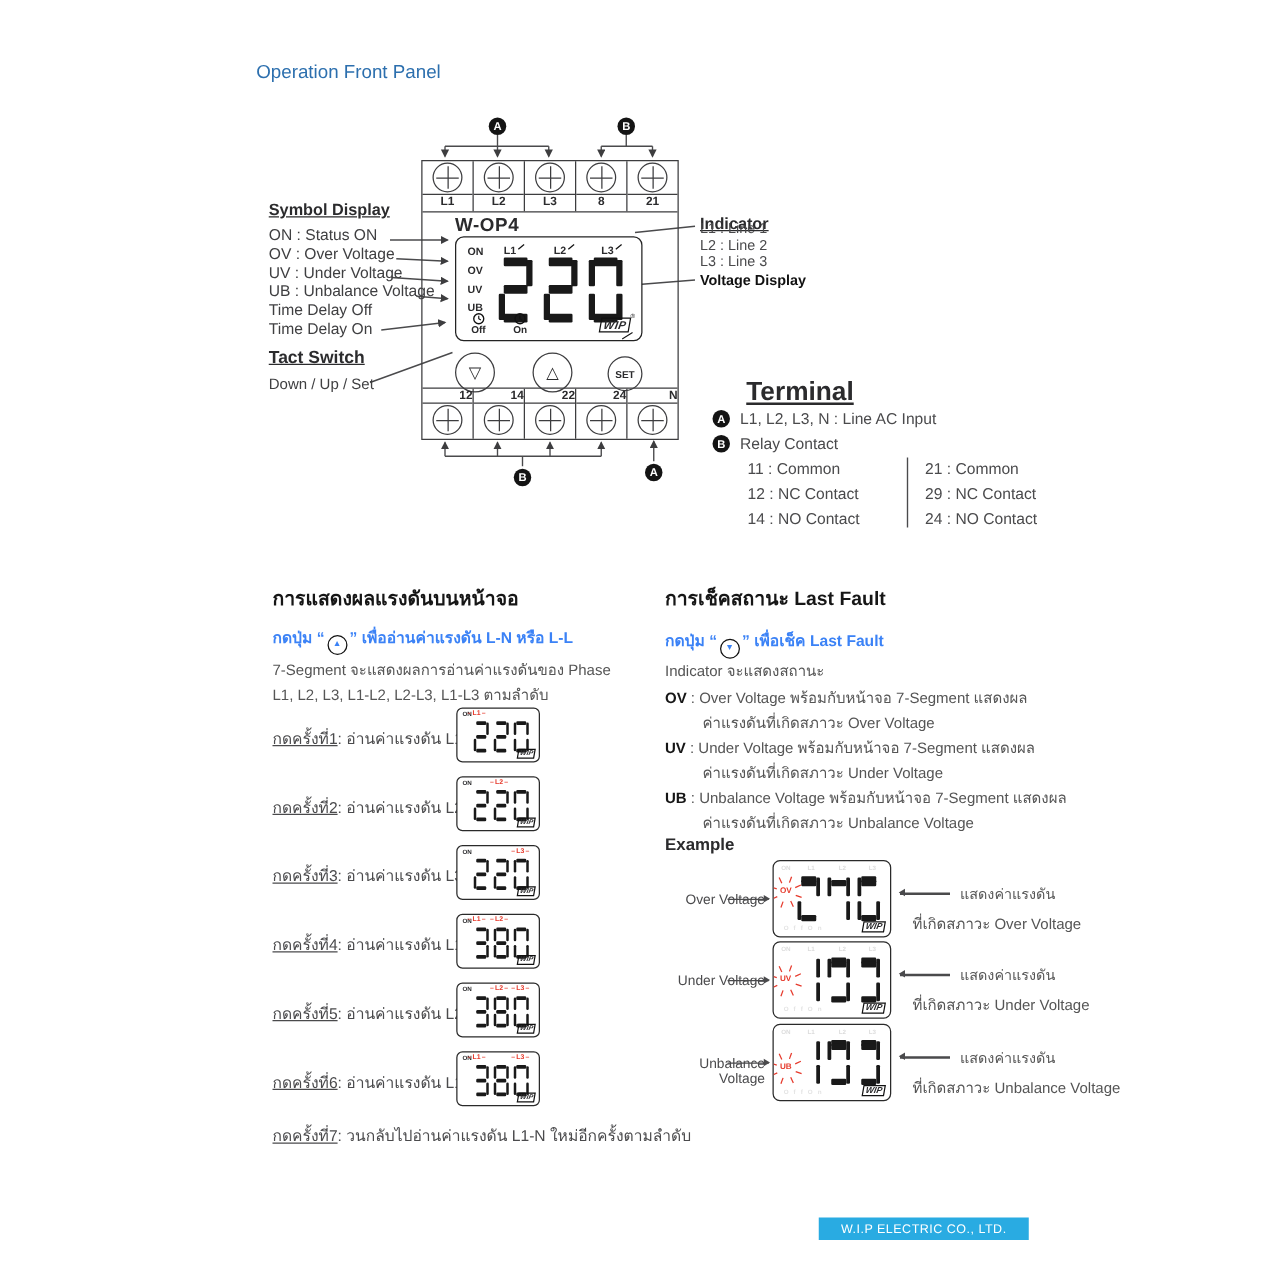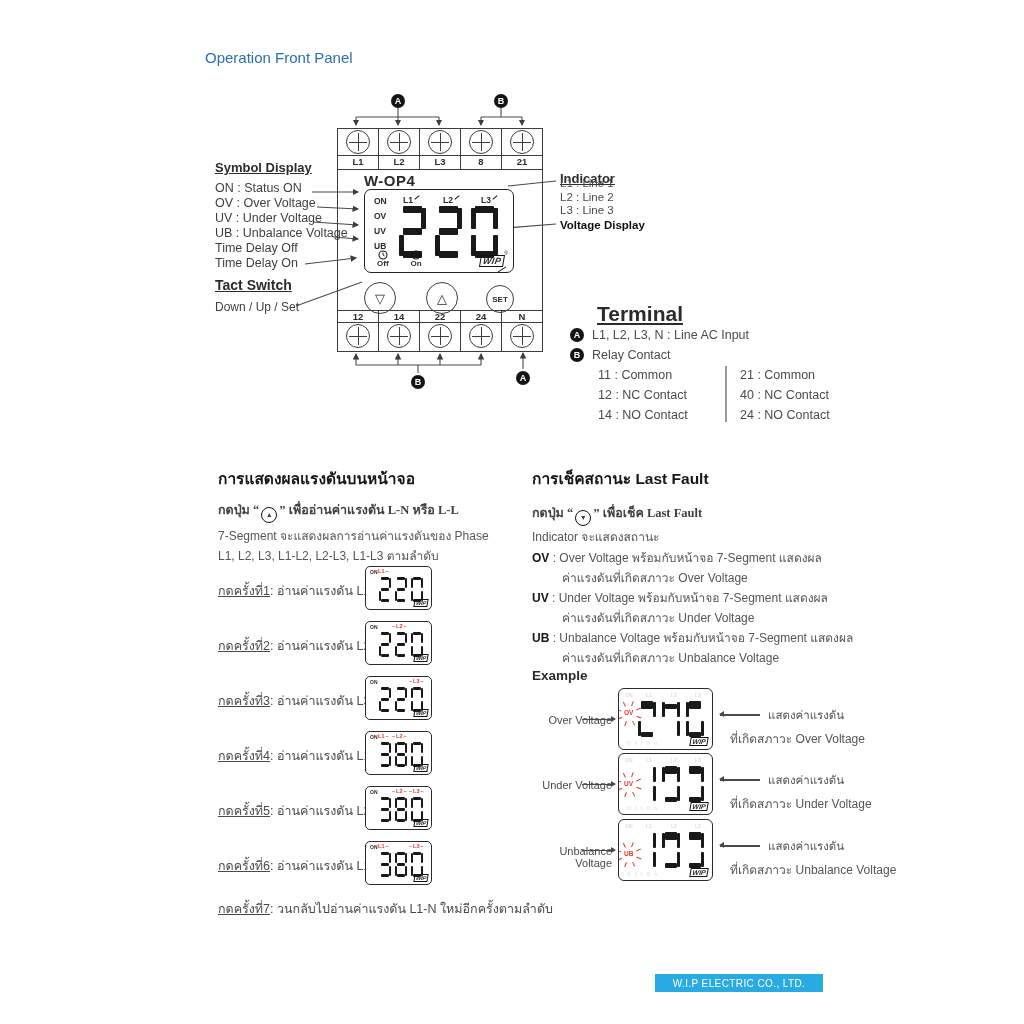--- a/index.html
+++ b/index.html
@@ -20,21 +20,21 @@
          font-size:9px;font-weight:700;display:flex;align-items:center;justify-content:center;}
   
   .device{left:337px;top:128px;width:206px;height:224px;border:1.4px solid var(--ink);box-sizing:border-box;}
   .tblock,.bblock{display:flex;width:100%;box-sizing:border-box;}
   .tblock{height:41px;border-bottom:1.2px solid var(--ink);}
   .bblock{height:41px;border-top:1.2px solid var(--ink);position:absolute;bottom:0;left:0;}
   .cell{flex:1;border-right:1px solid var(--ink);display:flex;flex-direction:column;align-items:center;box-sizing:border-box;}
   .cell:last-child{border-right:none;}
   .cell .tl{font-size:9.5px;font-weight:700;width:100%;text-align:center;box-sizing:border-box;}
   .tblock .tl{border-top:1.1px solid var(--ink);}
-  .bblock .tl{border-bottom:1.1px solid var(--ink);}
+  .bblock .tl{border-bottom:1.1px solid var(--ink);text-align:right;}
   .screw{width:22px;height:22px;border:1.4px solid var(--ink);border-radius:50%;position:relative;margin:1px 0;flex:none;}
   .screw::before{content:"";position:absolute;left:8%;right:8%;top:50%;height:1.2px;background:var(--ink);}
   .screw::after{content:"";position:absolute;top:8%;bottom:8%;left:50%;width:1.2px;background:var(--ink);}
   .face{position:relative;height:140px;}
   .model{left:26px;top:2px;font-size:15px;font-weight:800;letter-spacing:.5px;}
   .lcd{left:26px;top:19px;width:150px;height:84px;border:1.7px solid #232323;border-radius:7px;background:#fff;box-sizing:border-box;}
   .lcd .sym{position:absolute;left:9px;font-size:8.5px;font-weight:700;}
   .lcd .lline{position:absolute;top:5px;font-size:8.5px;font-weight:700;}
   .lcd .lline::after{content:"";display:inline-block;width:6px;height:1.1px;background:#111;
                      transform:rotate(-40deg);margin-left:1px;margin-bottom:5px;}
@@ -67,21 +67,21 @@
   .tactlabel{left:215px;top:300px;font-size:12px;color:#3f3f41;}
   
   .indheading{left:560px;top:155px;font-size:13px;margin-top:16px;}
   .indlist{left:560px;top:177px;font-size:11.5px;color:#4a4a4c;line-height:13.5px;}
   .voltlabel{left:560px;top:219px;font-size:11.5px;font-weight:700;color:#111;}
   .termheading{left:597px;top:302px;font-size:21px;}
   .termrow{font-size:12.5px;color:#4a4a4c;display:flex;align-items:center;gap:8px;}
   .contact{font-size:12.5px;color:#4a4a4c;}
   
   .thaihead{font-size:15.5px;font-weight:700;color:#161616;}
-  .pressline{font-size:12.5px;font-weight:700;color:#404040;font-family:Liberation Serif, serif;}
+  .pressline{font-size:12.5px;font-weight:700;color:#3b82f6;}
   .thbody{font-size:12px;color:#555;}
   .cicon{display:inline-flex;width:14px;height:14px;border:1.2px solid #111;border-radius:50%;
          align-items:center;justify-content:center;font-size:7px;vertical-align:-3px;margin:0 2px;}
   
   .vrow{left:218px;width:310px;height:48px;}
   .vlabel{position:absolute;left:0;top:15px;font-size:12.5px;color:#4a4a4c;}
   .mini{position:absolute;left:147px;top:0;width:67px;height:44px;border:1.6px solid #2a2a2a;
         border-radius:5px;background:#fff;overflow:hidden;box-sizing:border-box;}
   .mini .mon{position:absolute;left:4px;top:2px;font-size:5px;font-weight:700;}
   .minilogo{position:absolute;right:3px;bottom:2px;font-style:italic;font-weight:900;font-size:5.5px;
@@ -272,21 +272,21 @@
   <span>L1, L2, L3, N : Line AC Input</span>
 </div>
 <div class="abs termrow" style="left:570px;top:348px;">
   <span class="badge">B</span>
   <span>Relay Contact</span>
 </div>
 <div class="abs contact" style="left:598px;top:368px;">11 : Common</div>
 <div class="abs contact" style="left:598px;top:388px;">12 : NC Contact</div>
 <div class="abs contact" style="left:598px;top:408px;">14 : NO Contact</div>
 <div class="abs contact" style="left:740px;top:368px;">21 : Common</div>
-<div class="abs contact" style="left:740px;top:388px;">40 : NC Contact</div>
+<div class="abs contact" style="left:740px;top:388px;">29 : NC Contact</div>
 <div class="abs contact" style="left:740px;top:408px;">24 : NO Contact</div>
 
 <div class="abs thaihead" style="left:218px;top:466px;">การแสดงผลแรงดันบนหน้าจอ</div>
 <div class="abs pressline" style="left:218px;top:500px;">
   <span>กดปุ่ม “</span><span class="cicon">
       <span>▲</span>
     </span><span>” เพื่ออ่านค่าแรงดัน L-N หรือ L-L</span>
 </div>
 <div class="abs thbody" style="left:218px;top:526px;">7-Segment จะแสดงผลการอ่านค่าแรงดันของ Phase</div>
 <div class="abs thbody" style="left:218px;top:546px;">L1, L2, L3, L1-L2, L2-L3, L1-L3 ตามลำดับ</div>

